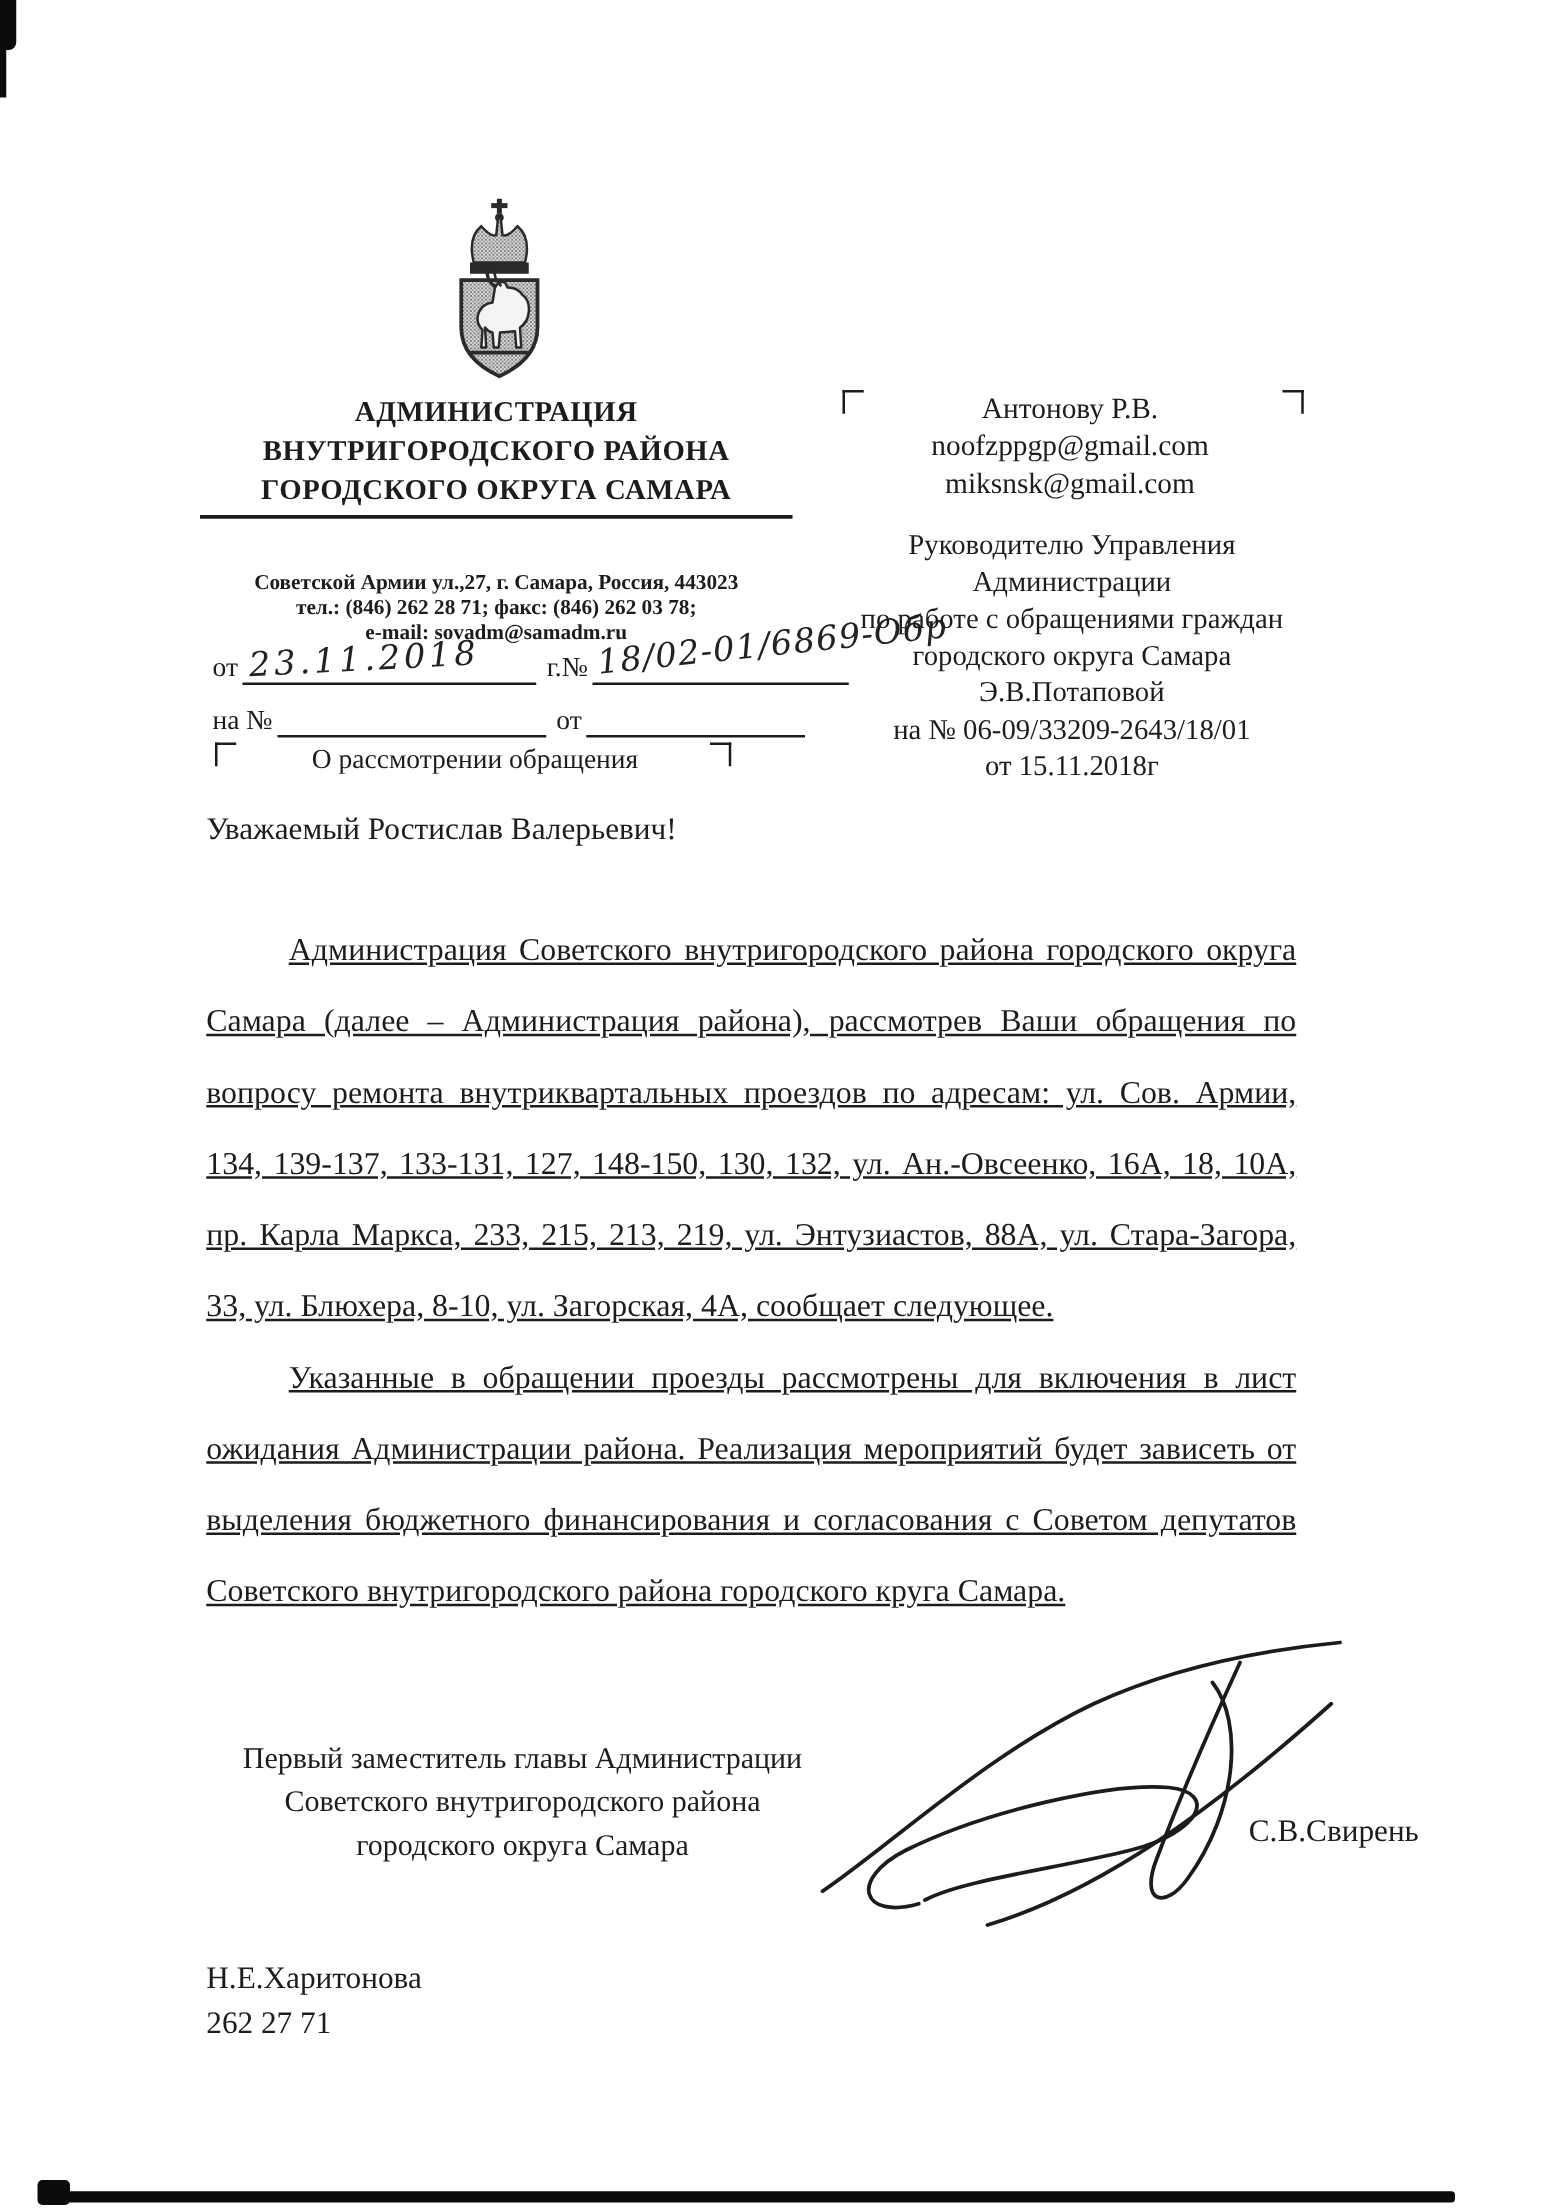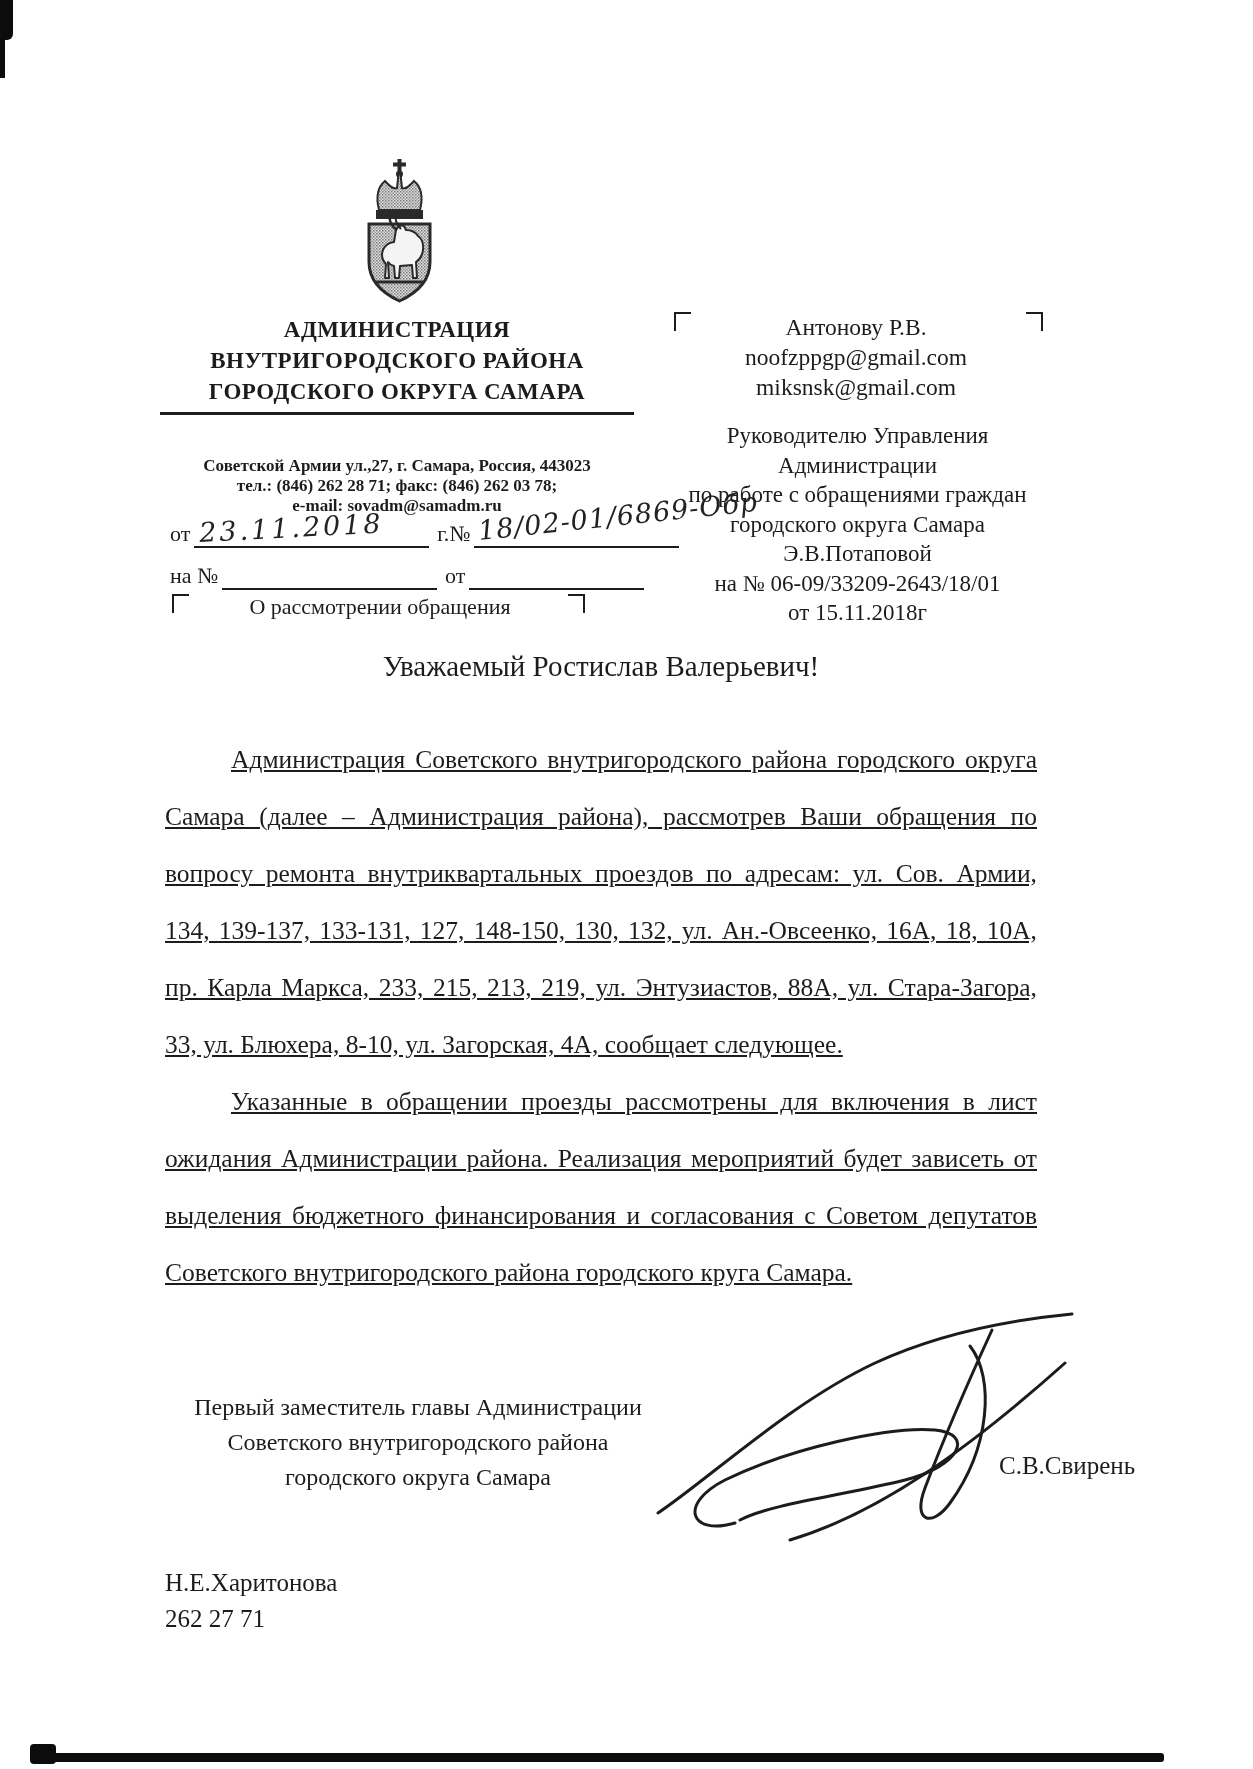--- a/index.html
+++ b/index.html
@@ -76,21 +76,21 @@
     text-align: center; font-size: 23.5px; line-height: 30px;
   }
   .recipient-addr {
     position: absolute; left: 645px; top: 421px; width: 425px;
     text-align: center; font-size: 23px; line-height: 29.5px;
   }
 
   
   .salutation {
     position: absolute; left: 165px; top: 650px; width: 872px;
-    text-align: center; font-size: 29px;
+    font-size: 25px;
   }
   .body-text { position: absolute; left: 165px; top: 731px; width: 872px; text-decoration: underline; }
   .para {
     margin: 0; font-size: 25.5px; line-height: 57px;
     text-align: justify; text-indent: 66px;
   }
 
   
   .sig-title {
     position: absolute; left: 148px; top: 1390px; width: 540px;

